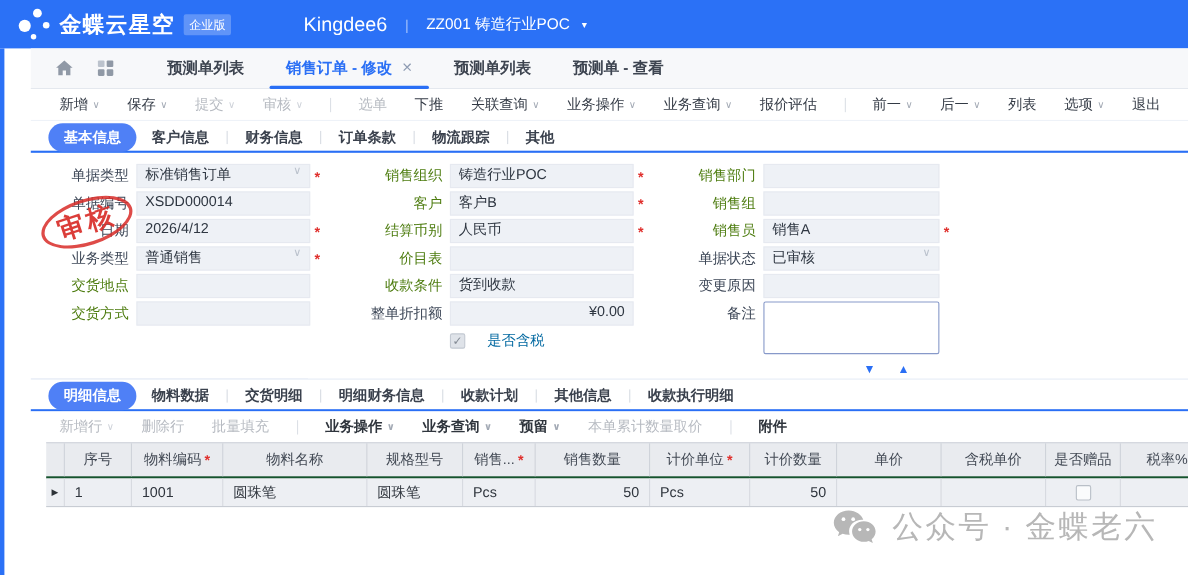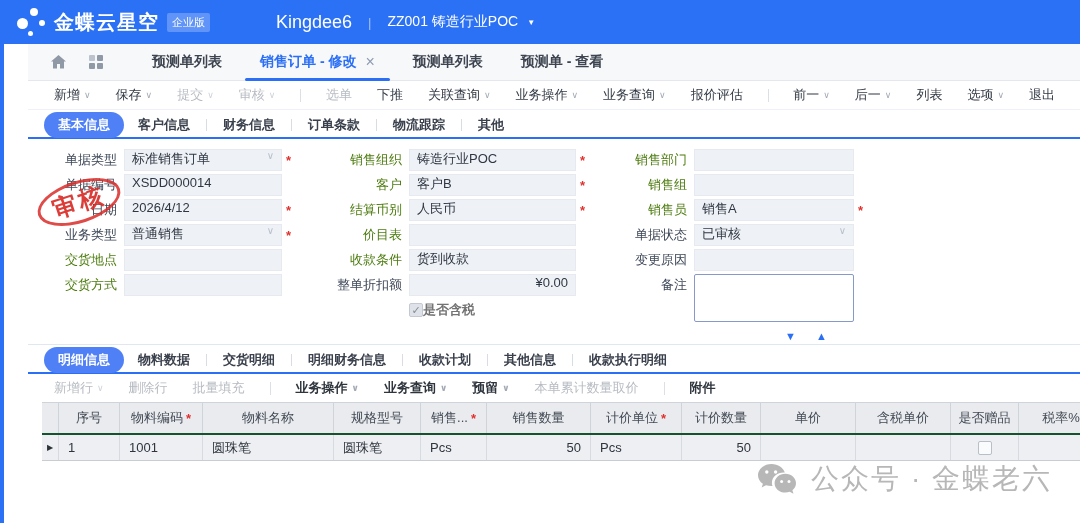--- a/index.html
+++ b/index.html
@@ -77,21 +77,21 @@
   .fbox { background:#eef1f6; border:1px solid #e6e9f0; height:22px; display:flex;
     align-items:flex-start; padding:0 7px; font-size:13px; color:#2f3742; cursor:text; }
   .fval { white-space:nowrap; overflow:hidden; }
   .fval.right { margin-left:auto; }
   .fcaret { margin-left:auto; color:#b9c0cb; font-size:10px; }
   .fstar { width:13px; text-align:center; color:#e0312e; font-size:13px; font-weight:700; }
   .ftextarea { height:48px; background:#fff; border:1px solid #8799c9; border-radius:2px; cursor:text; }
   .chk { width:14px; height:14px; border:1px solid #c3c9d2; background:#dfe3e9;
     display:inline-flex; align-items:center; justify-content:center; font-size:11px;
     color:#848b95; border-radius:2px; cursor:pointer; }
-  .chklabel { margin-left:0; font-size:13px; color:#737373;font-weight:bold; }
+  .chklabel { margin-left:20px; font-size:13px; color:#0369a1; }
 
   
   .stamp { position:absolute; left:8px; top:42px; width:86px; height:42px;
     border:3px solid rgba(216,44,40,.85); border-radius:50%; display:flex;
     align-items:center; justify-content:center; transform:rotate(-18deg);
     color:rgba(216,44,40,.92); font-size:24px; font-weight:700; letter-spacing:3px;
     pointer-events:none; }
 
   .collapse-arrows { height:15px; display:flex; gap:20px; justify-content:center;
     transform:translateX(252px); align-items:center; background:#fff; }

